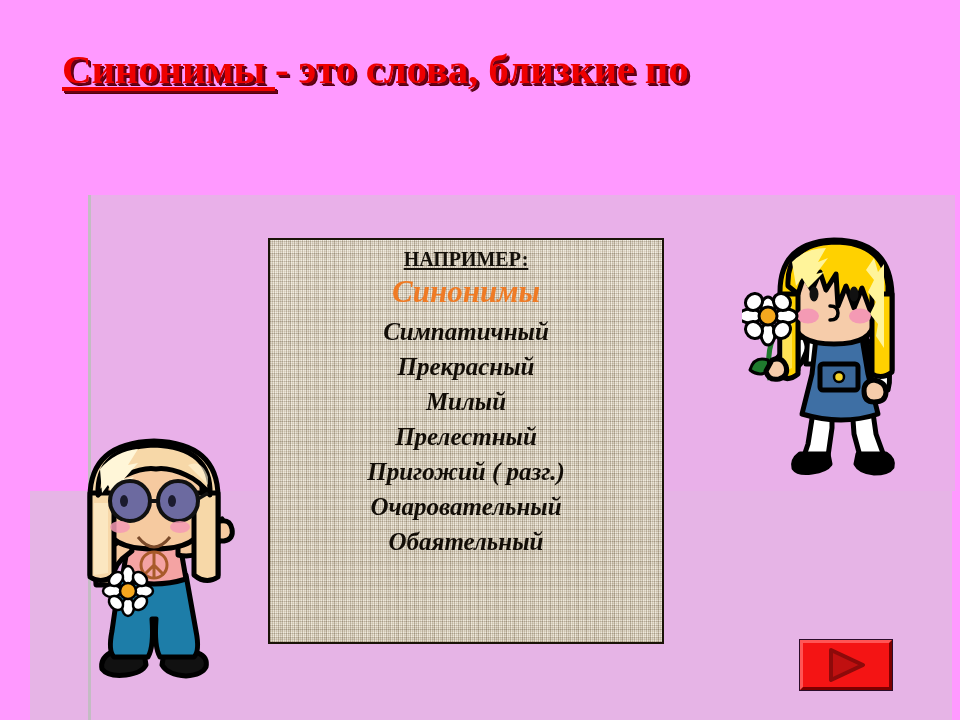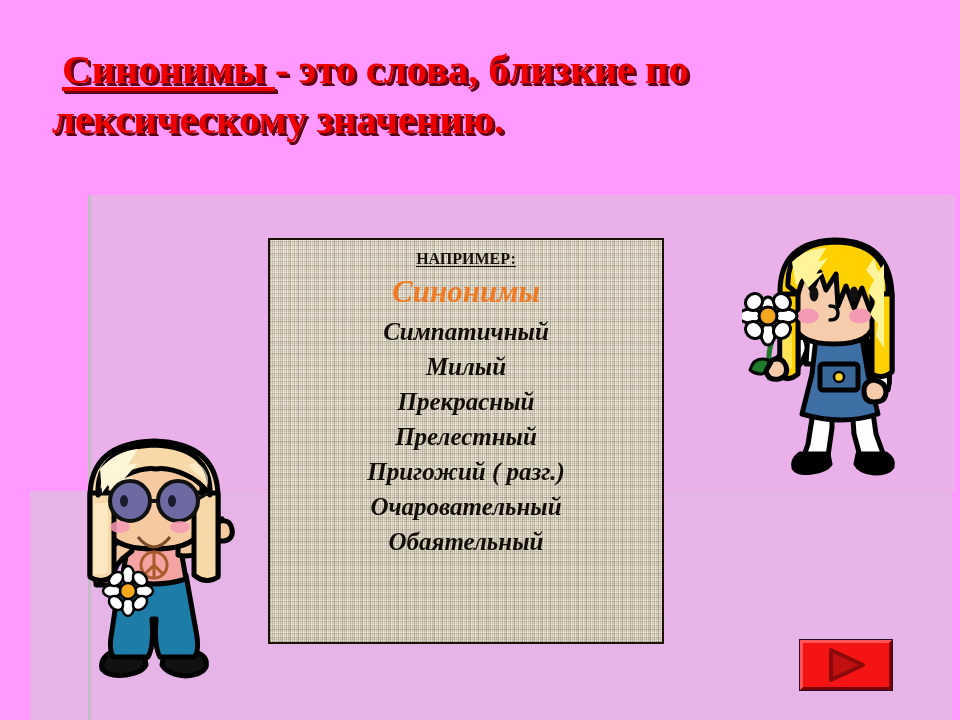--- a/index.html
+++ b/index.html
@@ -103,21 +103,21 @@
         rgba(90,76,56,0.09) 0px, rgba(90,76,56,0.09) 4px,
         rgba(255,255,250,0.09) 4px, rgba(255,255,250,0.09) 11px),
       linear-gradient(#e2d8c6, #d6cbb5);
     padding-top: 8px;
     text-align: center;
     z-index: 5;
   }
   .wb-heading {
     font-family: "Liberation Serif", serif;
     font-weight: bold;
-    font-size: 16px;
+    font-size: 20px;
     line-height: 22px;
     color: #14100a;
     text-decoration: underline;
     text-underline-offset: 2px;
     margin-bottom: 2px;
   }
   .wb-headword {
     font-family: "Liberation Serif", serif;
     font-weight: bold;
     font-style: italic;
@@ -171,29 +171,28 @@
 <body>
 
 <div id="slide">
 
   <div class="panel-upper"></div>
   <div class="panel-lower"></div>
   <div class="panel-lower-rule"></div>
 
   <div class="title-block">
     <div class="title-line title-line-1"><span class="title-underline">Синонимы </span><span>- это слова, близкие по</span></div>
-    <div class="title-line title-line-2">лексическому значению.</div>
   </div>
 
   <div class="wordbox">
     <div class="wb-heading">НАПРИМЕР:</div>
     <div class="wb-headword">Синонимы</div>
     <div class="wb-item">Симпатичный</div>
+    <div class="wb-item">Прекрасный</div>
     <div class="wb-item">Милый</div>
-    <div class="wb-item">Прекрасный</div>
     <div class="wb-item">Прелестный</div>
     <div class="wb-item">Пригожий ( разг.)</div>
     <div class="wb-item">Очаровательный</div>
     <div class="wb-item">Обаятельный</div>
   </div>
 
   <div class="char" id="girl-right">
     <svg width="200" height="250" viewBox="0 0 200 250" xmlns="http://www.w3.org/2000/svg">
       <g stroke="#000000" stroke-width="5" stroke-linejoin="round" stroke-linecap="round">
 

